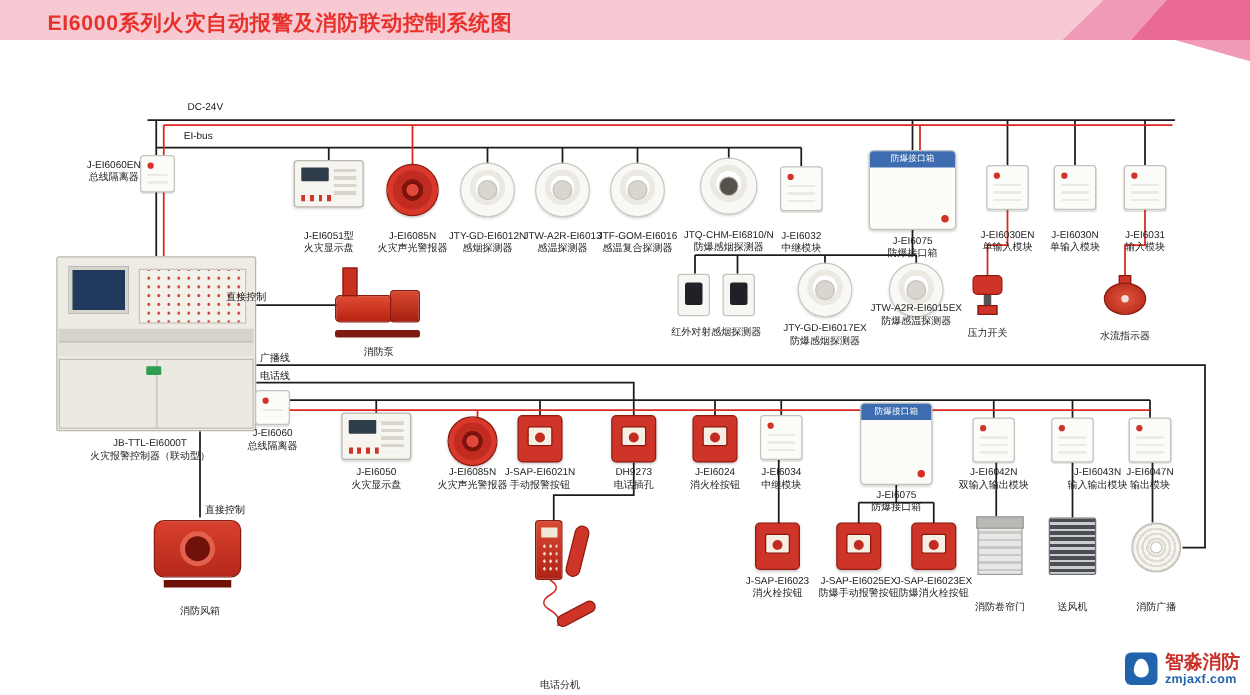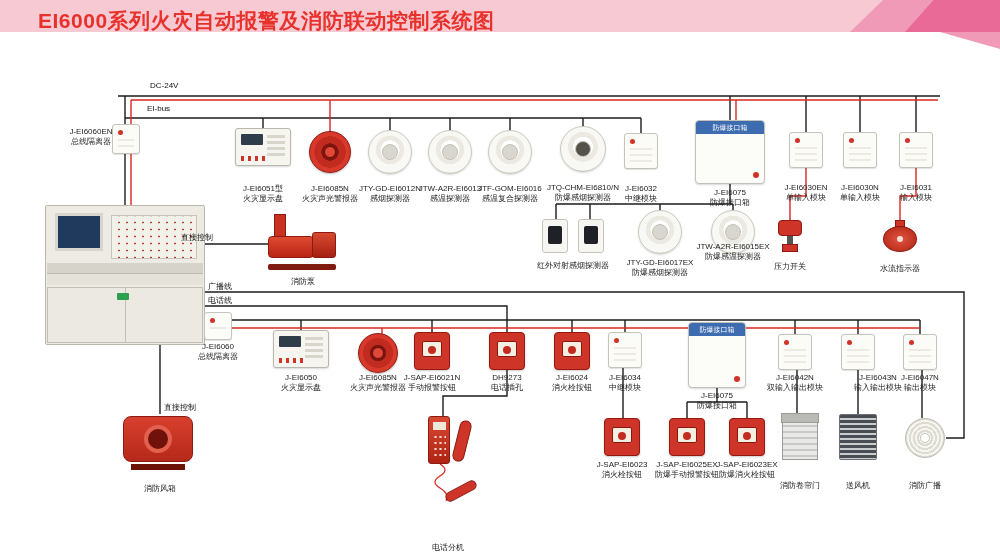--- a/index.html
+++ b/index.html
@@ -2,21 +2,21 @@
 <html><head>
 <meta charset="utf-8">
 <style>
   *{margin:0;padding:0;box-sizing:border-box}
   html,body{width:1000px;height:556px}
   body{font-family:"Liberation Sans","DejaVu Sans",sans-serif;background:#fff;overflow:hidden}
   .stage{position:relative;width:1000px;height:556px;background:#fff}
 
   
   .hdr{position:absolute;left:0;top:0;width:1000px;height:32px;background:#f6c9d3;z-index:5}
-  .hdr-title{position:absolute;left:38px;top:7px;font-size:21px;font-weight:bold;color:#e8312a;letter-spacing:.5px}
+  .hdr-title{position:absolute;left:38px;top:7px;font-size:17px;font-weight:bold;color:#e8312a;letter-spacing:.5px}
   .deco1{position:absolute;right:0;top:0;width:150px;height:32px;background:#f09ab8;clip-path:polygon(22% 0,100% 0,100% 100%,0 100%)}
   .deco2{position:absolute;right:0;top:0;width:95px;height:32px;background:#ea6a97;clip-path:polygon(30% 0,100% 0,100% 100%,0 100%)}
   .deco3{position:absolute;right:0;top:32px;width:60px;height:17px;background:#f09ab8;clip-path:polygon(0 0,100% 0,100% 100%);z-index:5}
 
   svg.wires{position:absolute;left:0;top:0;z-index:1}
 
   .dev{position:absolute;z-index:2}
   .dev i{display:block;position:absolute}
 
   .lbl{position:absolute;z-index:3;font-size:8px;color:#222;text-align:center;line-height:1.3;transform:translateX(-50%)}
@@ -298,20 +298,24 @@
   <div class="lbl" style="left:733px;top:242px;width:86px">
     <span>JTW-A2R-EI6015EX</span>
       <span>防爆感温探测器</span>
   </div>
   <div class="lbl" style="left:790px;top:262px;width:56px">
     <span>压力开关</span>
   </div>
   <div class="lbl" style="left:900px;top:264px;width:56px">
     <span>水流指示器</span>
   </div>
+  <div class="lbl" style="left:120px;top:350px;width:140px">
+    <span>JB-TTL-EI6000T</span>
+      <span>火灾报警控制器（联动型）</span>
+  </div>
   <div class="lbl" style="left:218px;top:342px;width:60px">
     <span>J-EI6060</span>
       <span>总线隔离器</span>
   </div>
   <div class="lbl" style="left:301px;top:373px;width:64px">
     <span>J-EI6050</span>
       <span>火灾显示盘</span>
   </div>
   <div class="lbl" style="left:378px;top:373px;width:72px">
     <span>J-EI6085N</span>
@@ -370,14 +374,21 @@
   <div class="lbl" style="left:800px;top:481px;width:60px">
     <span>消防卷帘门</span>
   </div>
   <div class="lbl" style="left:858px;top:481px;width:50px">
     <span>送风机</span>
   </div>
   <div class="lbl" style="left:925px;top:481px;width:56px">
     <span>消防广播</span>
   </div>
 
+  <div class="footer">
+    <div class="f-logo"></div>
+    <div>
+      <div class="f-brand">智淼消防</div>
+      <div class="f-site">zmjaxf.com</div>
+    </div>
+  </div>
 
 </div>
 
 </body></html>

